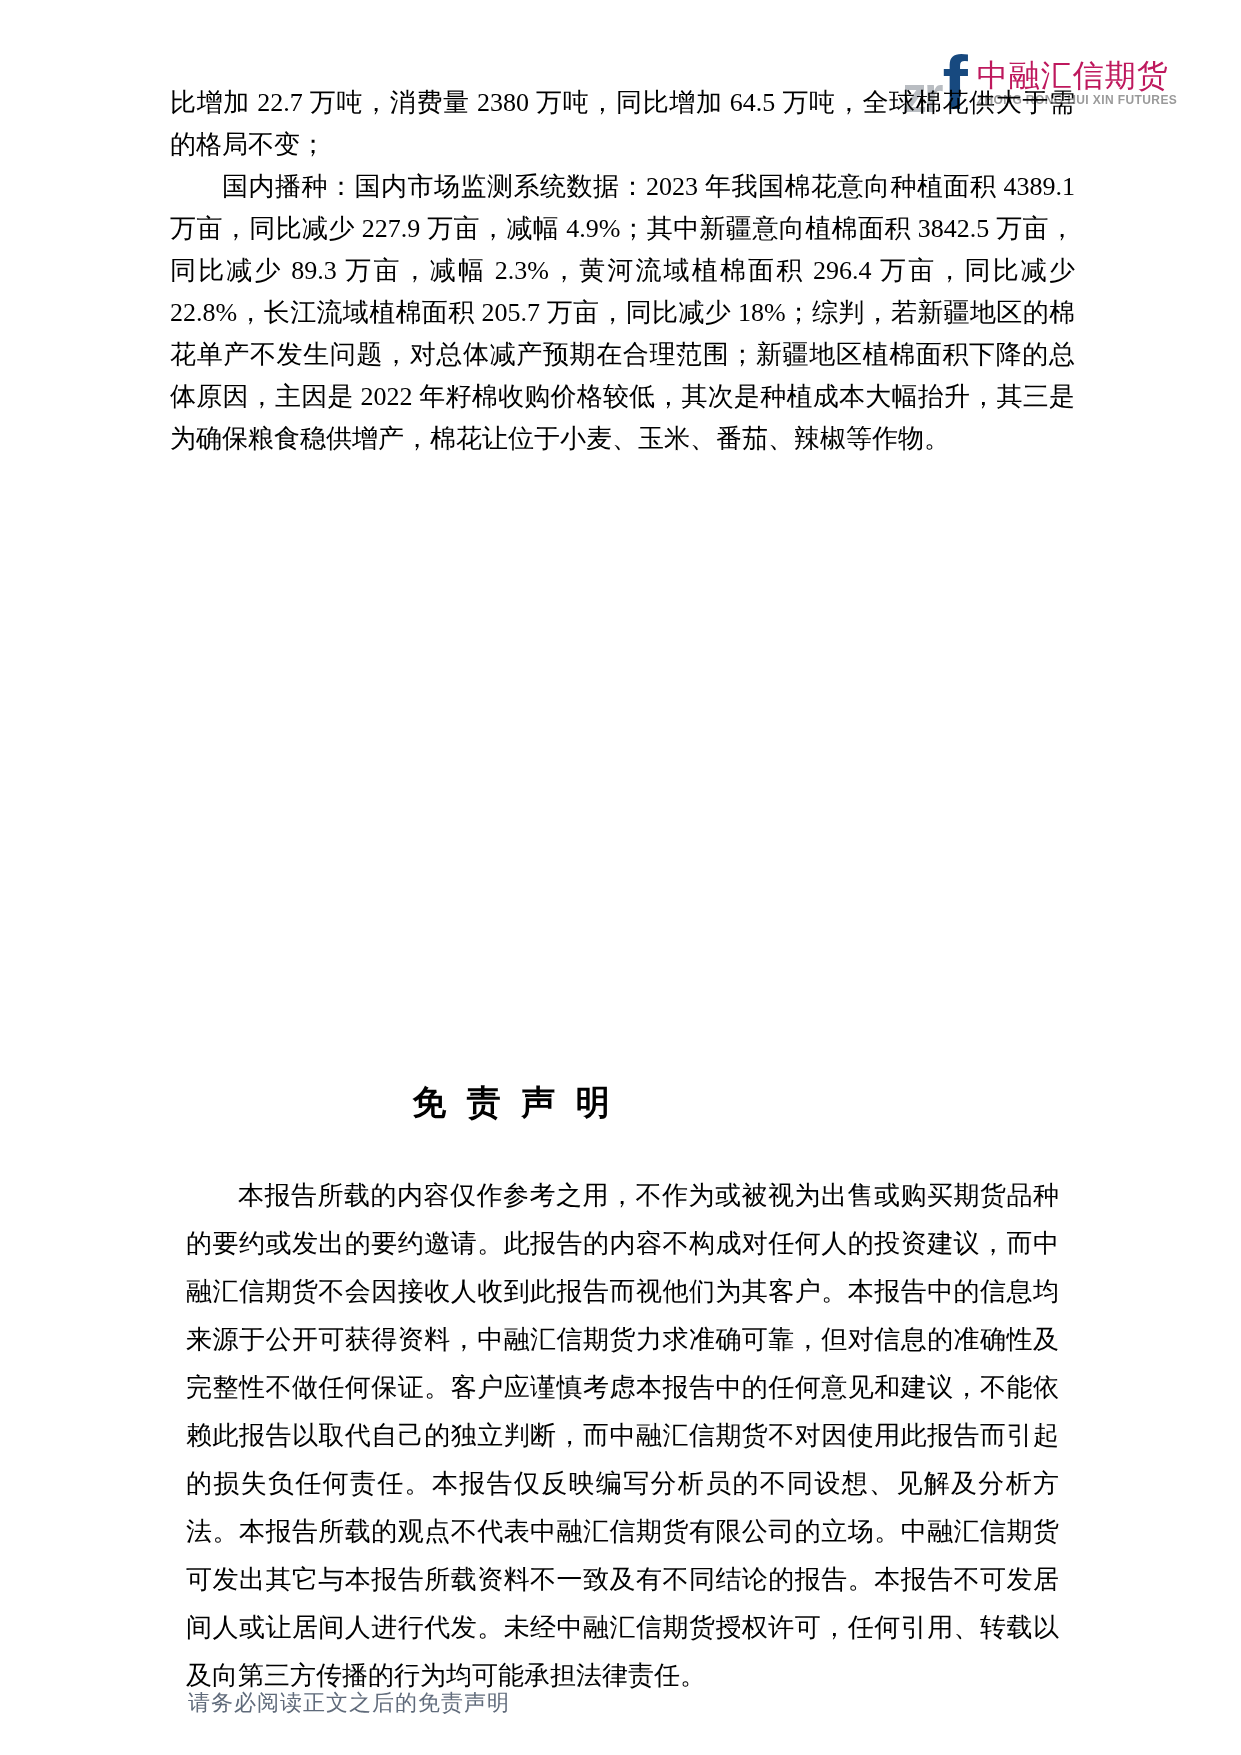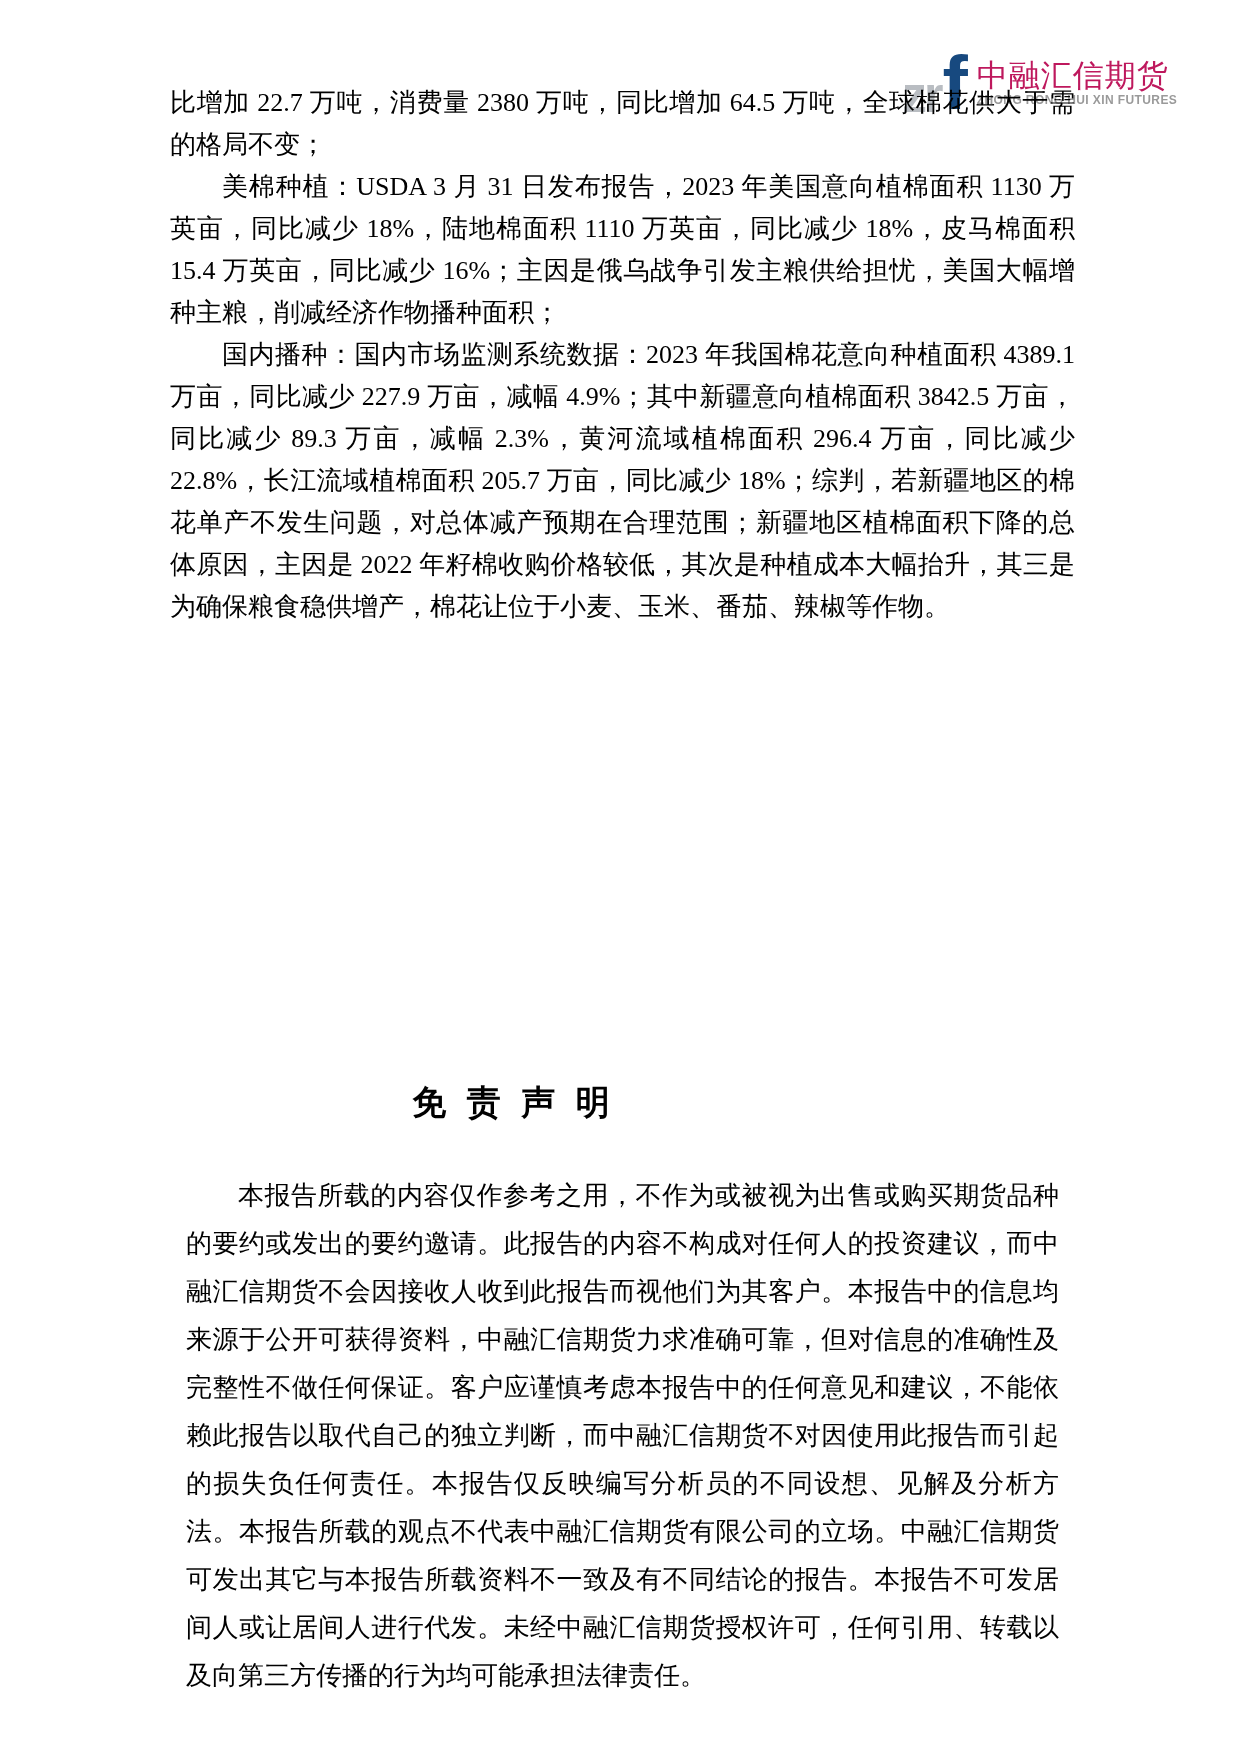--- a/index.html
+++ b/index.html
@@ -134,23 +134,23 @@
       <span class="logo-f">f</span>
     </div>
     <div class="logo-textcol">
       <div class="logo-cn">中融汇信期货</div>
       <div class="logo-en">ZHONG RONG HUI XIN FUTURES</div>
     </div>
   </div>
 
   <div class="report-body">
     <p>比增加 22.7 万吨，消费量 2380 万吨，同比增加 64.5 万吨，全球棉花供大于需的格局不变；</p>
-    <p class="indent">美棉种植：USDA 3 月 31 日发布报告，2023 年美国意向植棉面积 1130 万英亩，同比减少 18%，陆地棉面积 1110 万英亩，同比减少 18%，皮马棉面积 15.4 万英亩，同比减少 16%；主因是俄乌战争引发主粮供给担忧，美国大幅增种主粮，削减经济作物播种面积；</p>
     <p class="indent">国内播种：国内市场监测系统数据：2023 年我国棉花意向种植面积 4389.1 万亩，同比减少 227.9 万亩，减幅 4.9%；其中新疆意向植棉面积 3842.5 万亩，同比减少 89.3 万亩，减幅 2.3%，黄河流域植棉面积 296.4 万亩，同比减少 22.8%，长江流域植棉面积 205.7 万亩，同比减少 18%；综判，若新疆地区的棉花单产不发生问题，对总体减产预期在合理范围；新疆地区植棉面积下降的总体原因，主因是 2022 年籽棉收购价格较低，其次是种植成本大幅抬升，其三是为确保粮食稳供增产，棉花让位于小麦、玉米、番茄、辣椒等作物。</p>
   </div>
 
   <div class="disclaimer-title">免 责 声 明</div>
   <div class="disclaimer-body">
     <p>本报告所载的内容仅作参考之用，不作为或被视为出售或购买期货品种的要约或发出的要约邀请。此报告的内容不构成对任何人的投资建议，而中融汇信期货不会因接收人收到此报告而视他们为其客户。本报告中的信息均来源于公开可获得资料，中融汇信期货力求准确可靠，但对信息的准确性及完整性不做任何保证。客户应谨慎考虑本报告中的任何意见和建议，不能依赖此报告以取代自己的独立判断，而中融汇信期货不对因使用此报告而引起的损失负任何责任。本报告仅反映编写分析员的不同设想、见解及分析方法。本报告所载的观点不代表中融汇信期货有限公司的立场。中融汇信期货可发出其它与本报告所载资料不一致及有不同结论的报告。本报告不可发居间人或让居间人进行代发。未经中融汇信期货授权许可，任何引用、转载以及向第三方传播的行为均可能承担法律责任。</p>
   </div>
 
+  <div class="page-footer">请务必阅读正文之后的免责声明</div>
 
 </div>
 
 </body></html>

